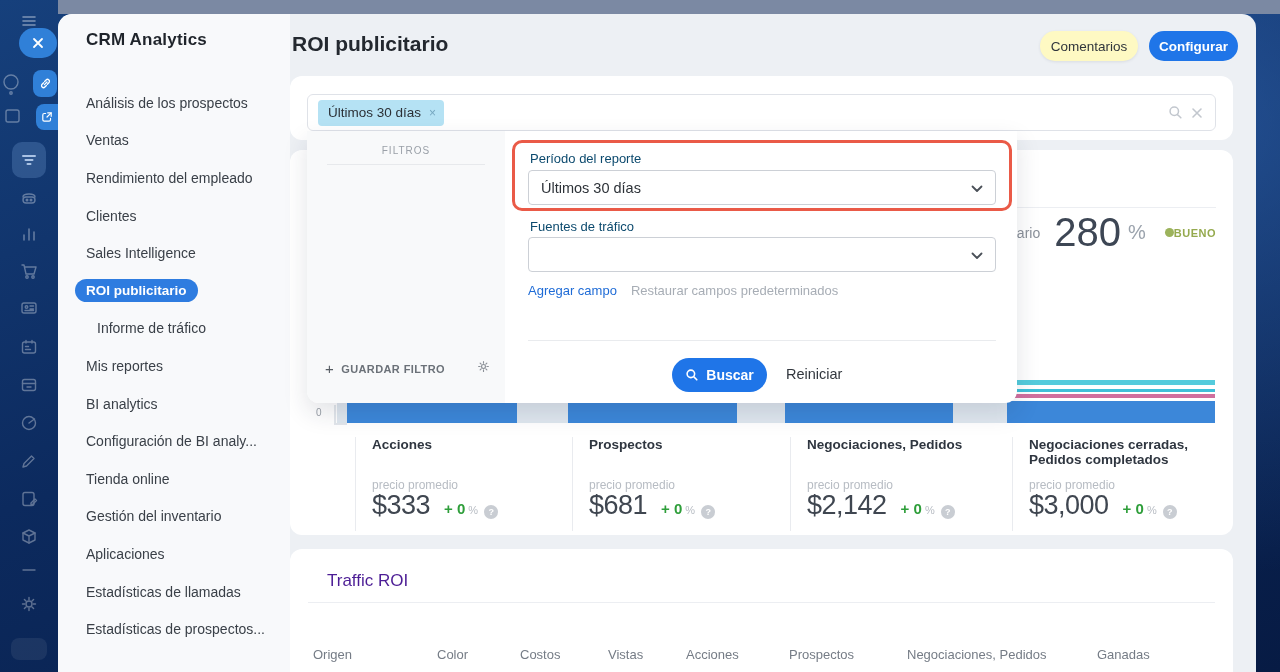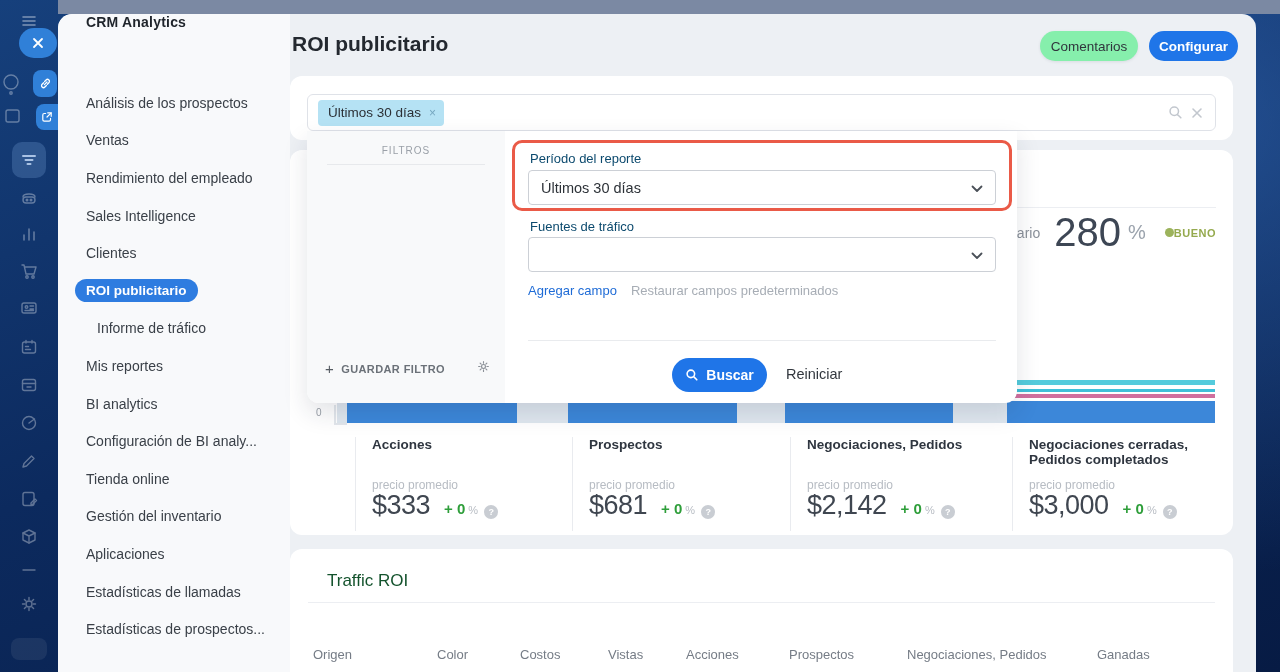--- a/index.html
+++ b/index.html
@@ -26,31 +26,31 @@
   .tile-blue { position:absolute; background:#3080d8; border-radius:8px; display:flex; align-items:center; justify-content:center; }
   .tile-active { position:absolute; left:12px; top:142px; width:34px; height:36px; border-radius:10px;
     background:rgba(120,160,215,.28); display:flex; align-items:center; justify-content:center; }
   .rail-slab { position:absolute; left:11px; top:638px; width:36px; height:22px; border-radius:8px; background:rgba(255,255,255,.07); }
 
   
   .surface { left:58px; top:14px; width:1198px; height:658px; background:#edf0f4; border-radius:14px 14px 0 0; overflow:hidden; }
 
   
   .sidebar { position:absolute; left:0; top:0; width:232px; height:658px; background:#f8f9fb; border-top-left-radius:14px; }
-  .sb-title { position:absolute; left:28px; top:0; font-size:14px; font-weight:bold; color:#1f242b; letter-spacing:.2px; }
+  .sb-title { position:absolute; left:28px; top:16px; font-size:17px; font-weight:bold; color:#1f242b; letter-spacing:.2px; }
   .sb-list { position:absolute; left:28px; top:70px; right:6px; }
   .sb-item { height:37.6px; display:flex; align-items:center; font-size:14px; color:#3a4048; cursor:pointer; white-space:nowrap; }
   .sb-item.active span { background:#2e7ce0; color:#fff; border-radius:14px; padding:4px 11px; margin-left:-11px; font-weight:bold; font-size:13.5px; }
   .sb-item.indent { padding-left:11px; }
 
   
   .page-title { position:absolute; left:234px; top:18px; font-size:21px; font-weight:bold; color:#23282f; }
   .btn { position:absolute; height:30px; border-radius:15px; display:flex; align-items:center; justify-content:center;
     font-size:13.5px; cursor:pointer; }
-  .btn-white { background:#86efac; color:#30353c; box-shadow:0 1px 3px rgba(40,50,70,.10); }
+  .btn-white { background:#fef9c3; color:#30353c; box-shadow:0 1px 3px rgba(40,50,70,.10); }
   .btn-blue { background:#1f75e8; color:#fff; font-weight:bold; }
 
   
   .filter-card { position:absolute; left:232px; top:62px; width:943px; height:64px; background:#fff; border-radius:12px; }
   .search-box { position:absolute; left:17px; top:18px; width:909px; height:37px; border:1px solid #dfe2e8; border-radius:6px; background:#fff; display:flex; align-items:center; }
   .tag { margin-left:10px; background:#b5e2f4; border-radius:4px; height:26px; display:flex; align-items:center; padding:0 8px 0 10px; font-size:13.5px; color:#2b3036; }
   .tag .x { margin-left:8px; color:#76a7c0; font-size:12px; cursor:pointer; }
   .search-icons { position:absolute; right:12px; display:flex; align-items:center; gap:8px; color:#c2c7ce; }
 
   
@@ -96,21 +96,21 @@
   .pp-links { position:absolute; left:221px; top:152px; display:flex; gap:14px; font-size:13px; }
   .link-blue { color:#1e6bd6; cursor:pointer; }
   .link-gray { color:#a7adb5; cursor:pointer; }
   .pp-divider { position:absolute; left:221px; width:468px; top:209px; height:1px; background:#e9ebee; }
   .pp-search-btn { position:absolute; left:365px; top:227px; width:95px; height:34px; border-radius:17px; background:#1f75e8;
     color:#fff; font-size:14px; font-weight:bold; display:flex; align-items:center; justify-content:center; gap:7px; cursor:pointer; }
   .pp-reset { position:absolute; left:479px; top:235px; font-size:14.5px; color:#33383f; cursor:pointer; }
 
   
   .traffic-card { position:absolute; left:232px; top:535px; width:943px; height:130px; background:#fff; border-radius:12px 12px 0 0; }
-  .t-title { position:absolute; left:37px; top:22px; font-size:17px; color:#14532d; }
+  .t-title { position:absolute; left:37px; top:22px; font-size:17px; color:#4c1d95; }
   .t-divider { position:absolute; left:18px; right:18px; top:53px; height:1px; background:#eceef2; }
   .t-head { position:absolute; top:98px; font-size:13px; color:#757c86; white-space:nowrap; }
 </style>
 </head>
 <body>
 
 <div class="abs top-strip"></div>
 
 <div class="abs rail">
   <div class="rail-item" style="top:14px">
@@ -237,24 +237,24 @@
       <div class="sb-item">
           <span>Análisis de los prospectos</span>
         </div>
       <div class="sb-item">
           <span>Ventas</span>
         </div>
       <div class="sb-item">
           <span>Rendimiento del empleado</span>
         </div>
       <div class="sb-item">
+          <span>Clientes</span>
+        </div>
+      <div class="sb-item">
           <span>Sales Intelligence</span>
-        </div>
-      <div class="sb-item">
-          <span>Clientes</span>
         </div>
       <div class="sb-item active">
           <span>ROI publicitario</span>
         </div>
       <div class="sb-item indent">
           <span>Informe de tráfico</span>
         </div>
       <div class="sb-item">
           <span>Mis reportes</span>
         </div>

